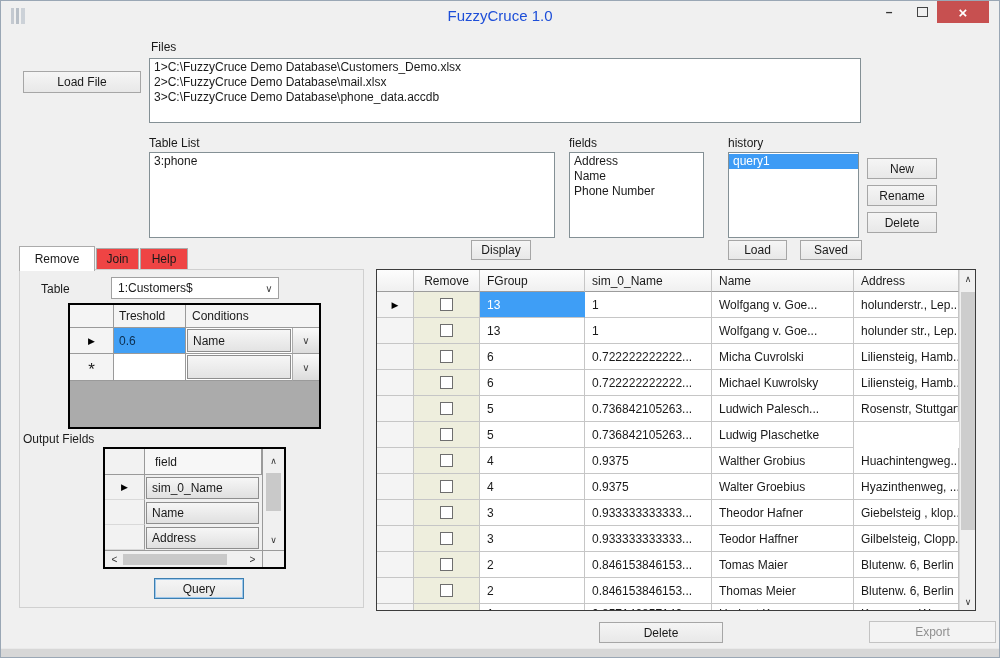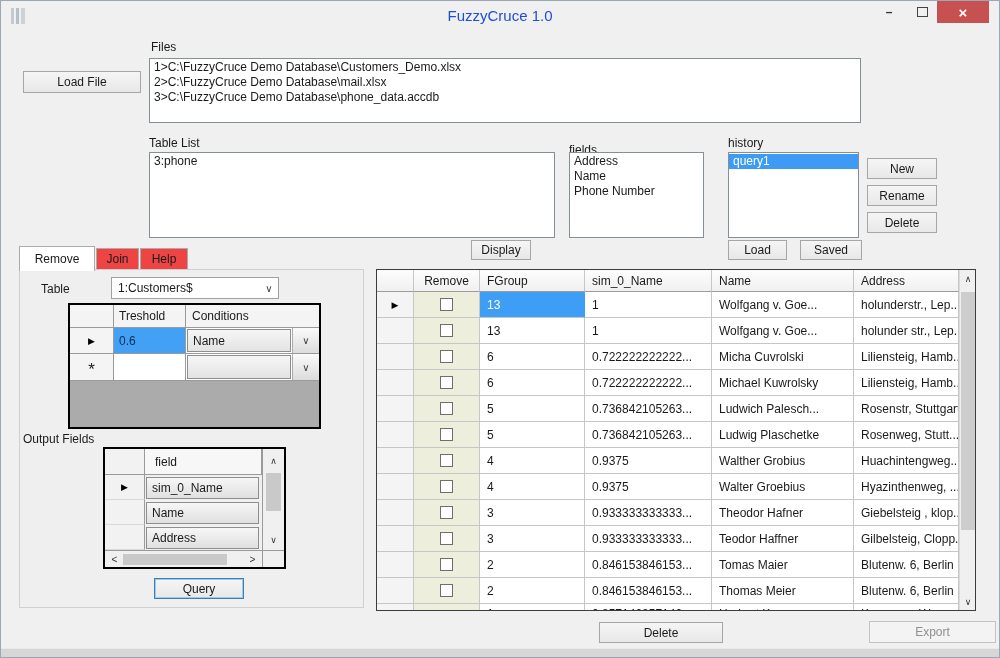--- a/index.html
+++ b/index.html
@@ -128,21 +128,21 @@
     <div class="li">2&gt;C:\FuzzyCruce Demo Database\mail.xlsx</div>
     <div class="li">3&gt;C:\FuzzyCruce Demo Database\phone_data.accdb</div>
   </div>
 
   <span class="lbl" style="left:148px;top:135px;">Table List</span>
   <div class="lb" style="left:148px;top:151px;width:406px;height:86px;">
     <div class="li">3:phone</div>
   </div>
   <div class="btn" style="left:470px;top:239px;width:60px;height:20px;">Display</div>
 
-  <span class="lbl" style="left:568px;top:142px;">fields</span>
+  <span class="lbl" style="left:568px;top:135px;">fields</span>
   <div class="lb" style="left:568px;top:151px;width:135px;height:86px;">
     <div class="li">Address</div>
     <div class="li">Name</div>
     <div class="li">Phone Number</div>
   </div>
 
   <span class="lbl" style="left:727px;top:135px;">history</span>
   <div class="lb" style="left:727px;top:151px;width:131px;height:86px;">
     <div class="li selected">query1</div>
   </div>
@@ -296,21 +296,20 @@
           <div class="rg-c w-ad">Rosenstr, Stuttgart</div>
         </div>
         <div class="rg-row">
           <div class="rg-c w-sel"></div>
           <div class="rg-c w-rm">
             <span class="cb"></span>
           </div>
           <div class="rg-c w-fg">5</div>
           <div class="rg-c w-sm">0.736842105263...</div>
           <div class="rg-c w-nm">Ludwig Plaschetke</div>
-          <div class="rg-c w-ad">Rosenweg, Stutt...</div>
         </div>
         <div class="rg-row">
           <div class="rg-c w-sel"></div>
           <div class="rg-c w-rm">
             <span class="cb"></span>
           </div>
           <div class="rg-c w-fg">4</div>
           <div class="rg-c w-sm">0.9375</div>
           <div class="rg-c w-nm">Walther Grobius</div>
           <div class="rg-c w-ad">Huachintengweg...</div>

